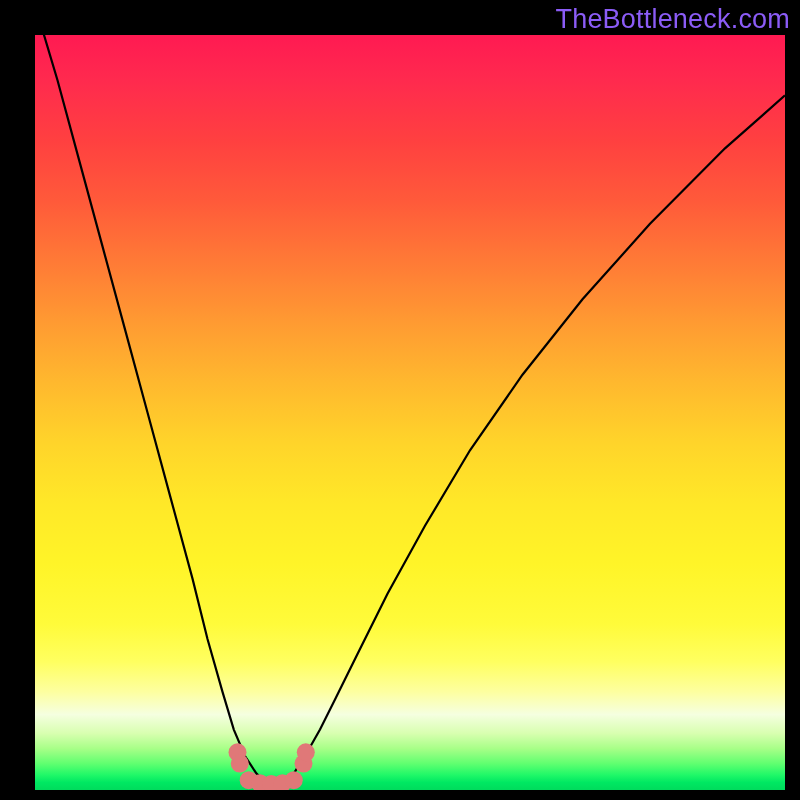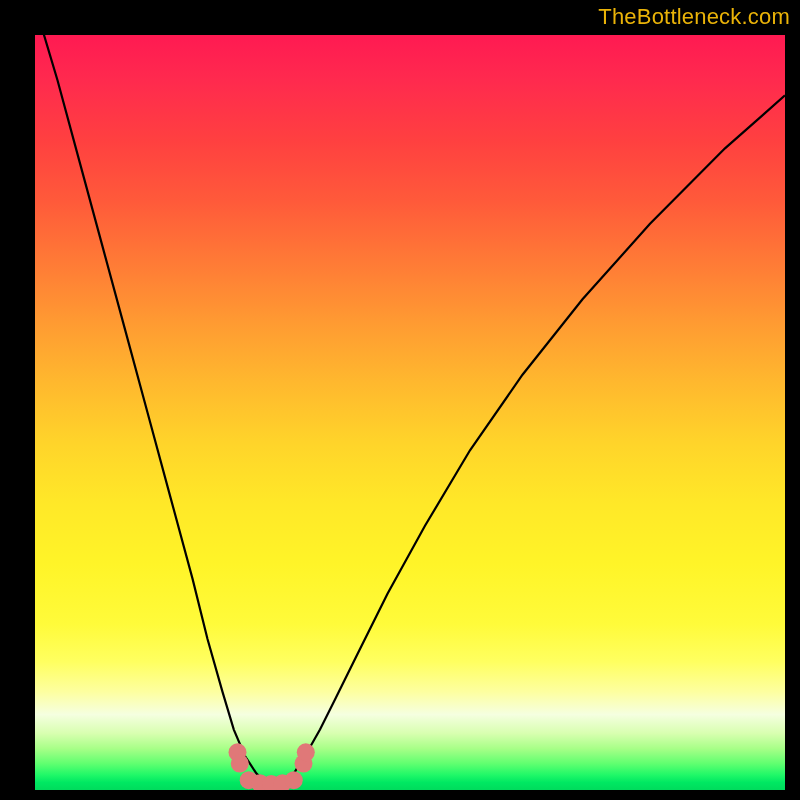--- a/index.html
+++ b/index.html
@@ -61,22 +61,22 @@
     position: absolute;
     left: 0;
     top: 0;
     width: 100%;
     height: 100%;
   }
   .watermark {
     position: absolute;
     top: 4px;
     right: 10px;
-    color: #eab308;
-    font-size: 22px;
+    color: #8b5cf6;
+    font-size: 27px;
     font-weight: 400;
     letter-spacing: 0.2px;
   }
 </style>
 </head>
 <body>
 
 <div class="frame">
 
   <div class="plot-area">

